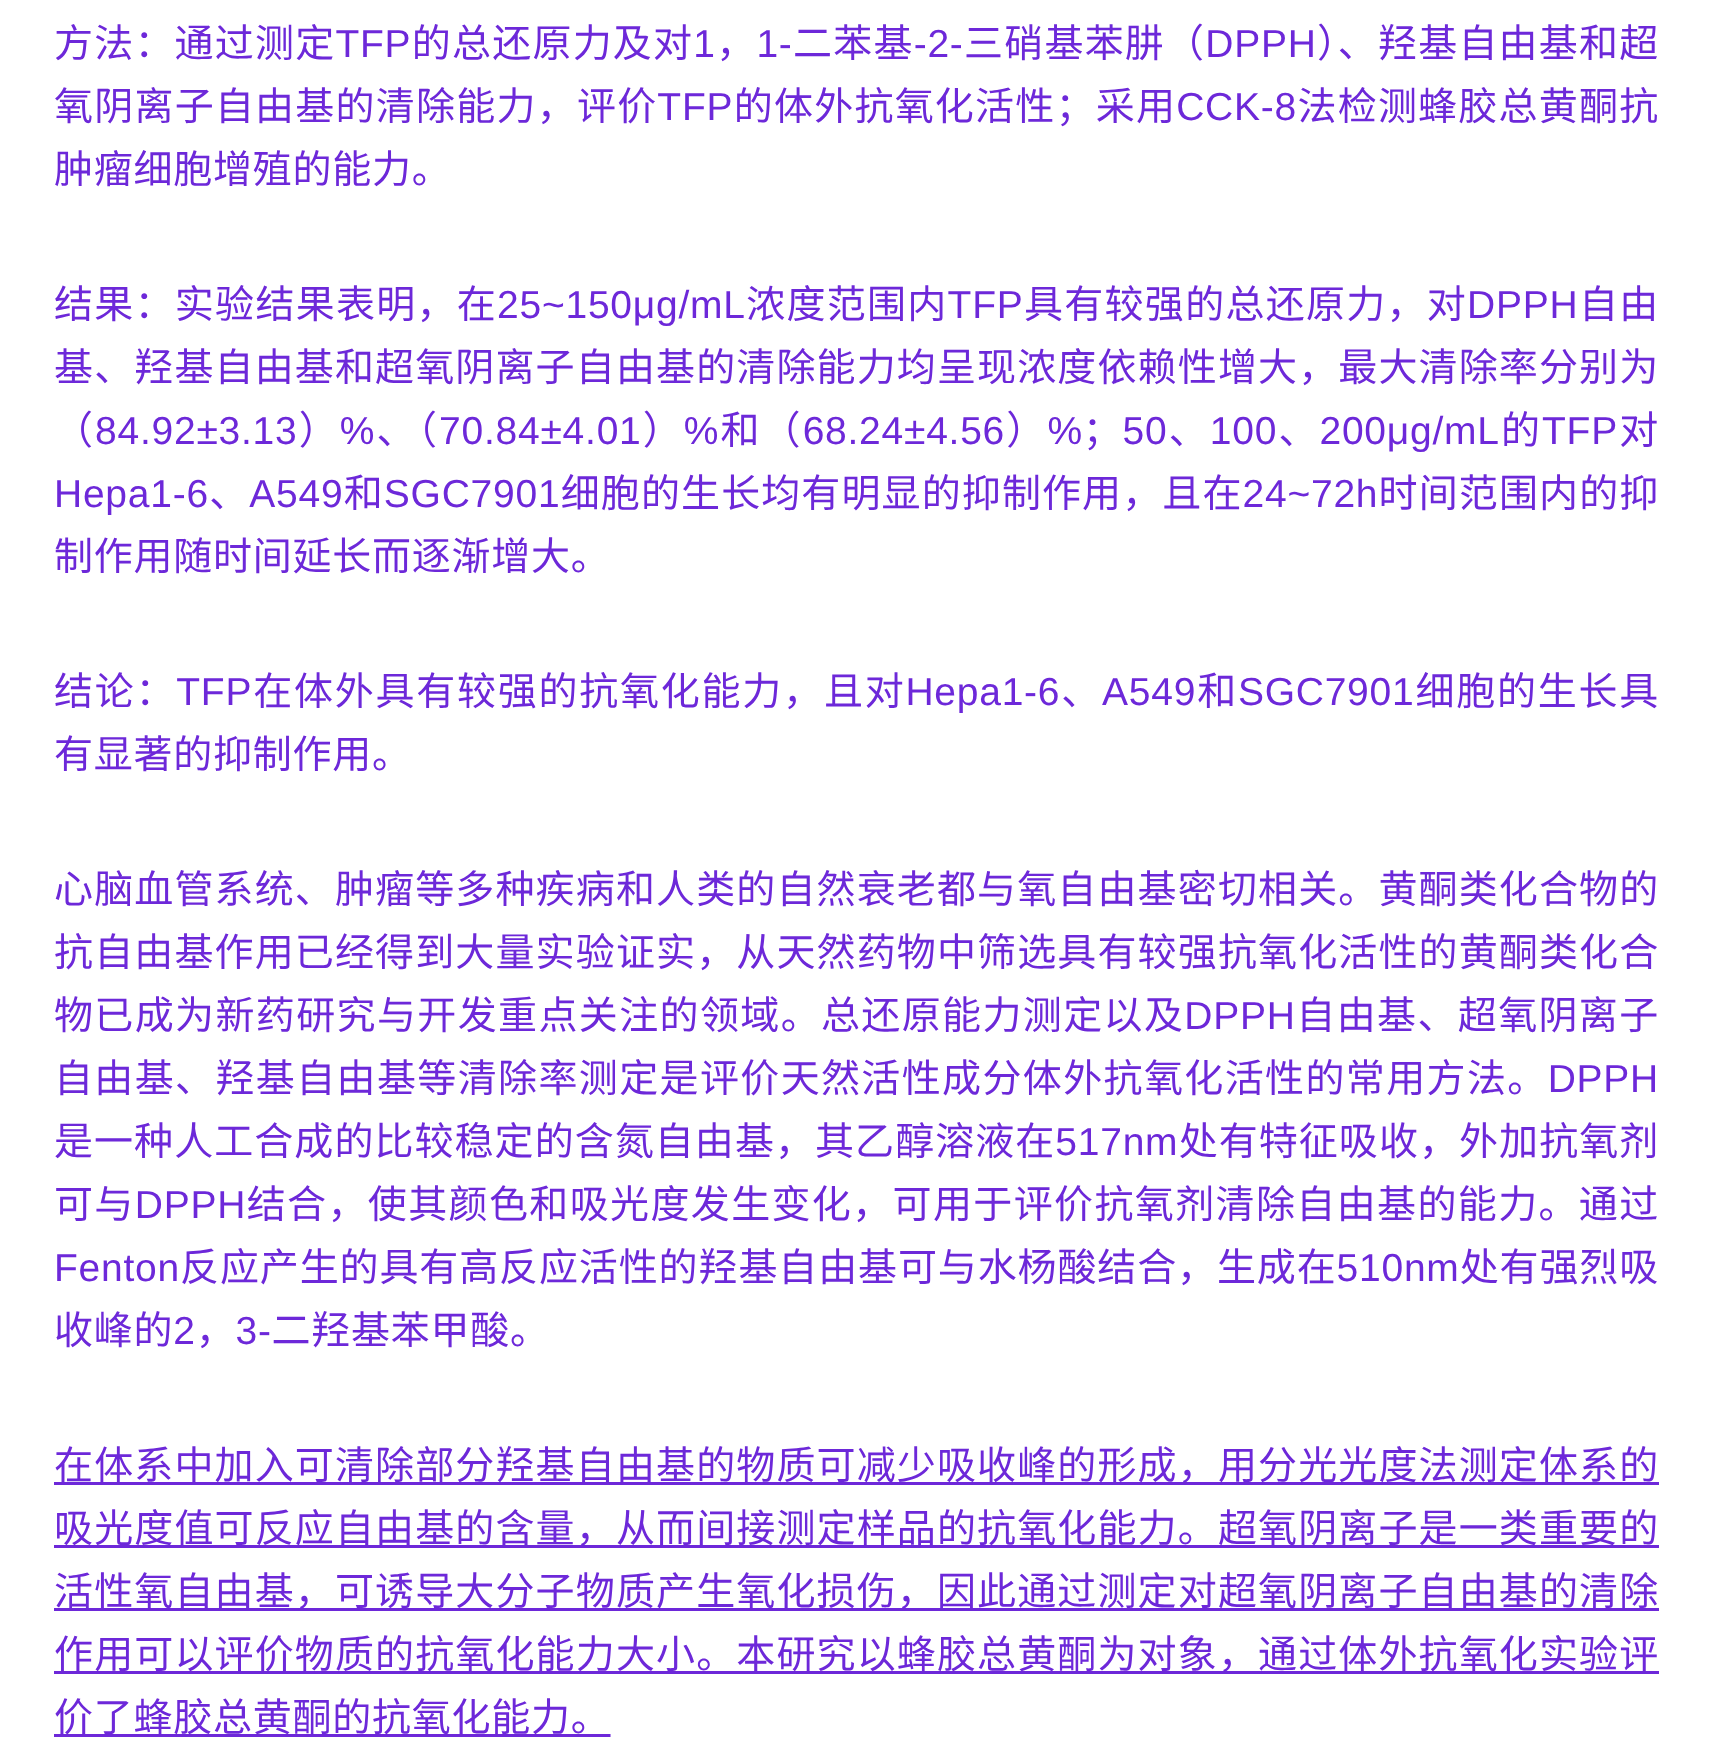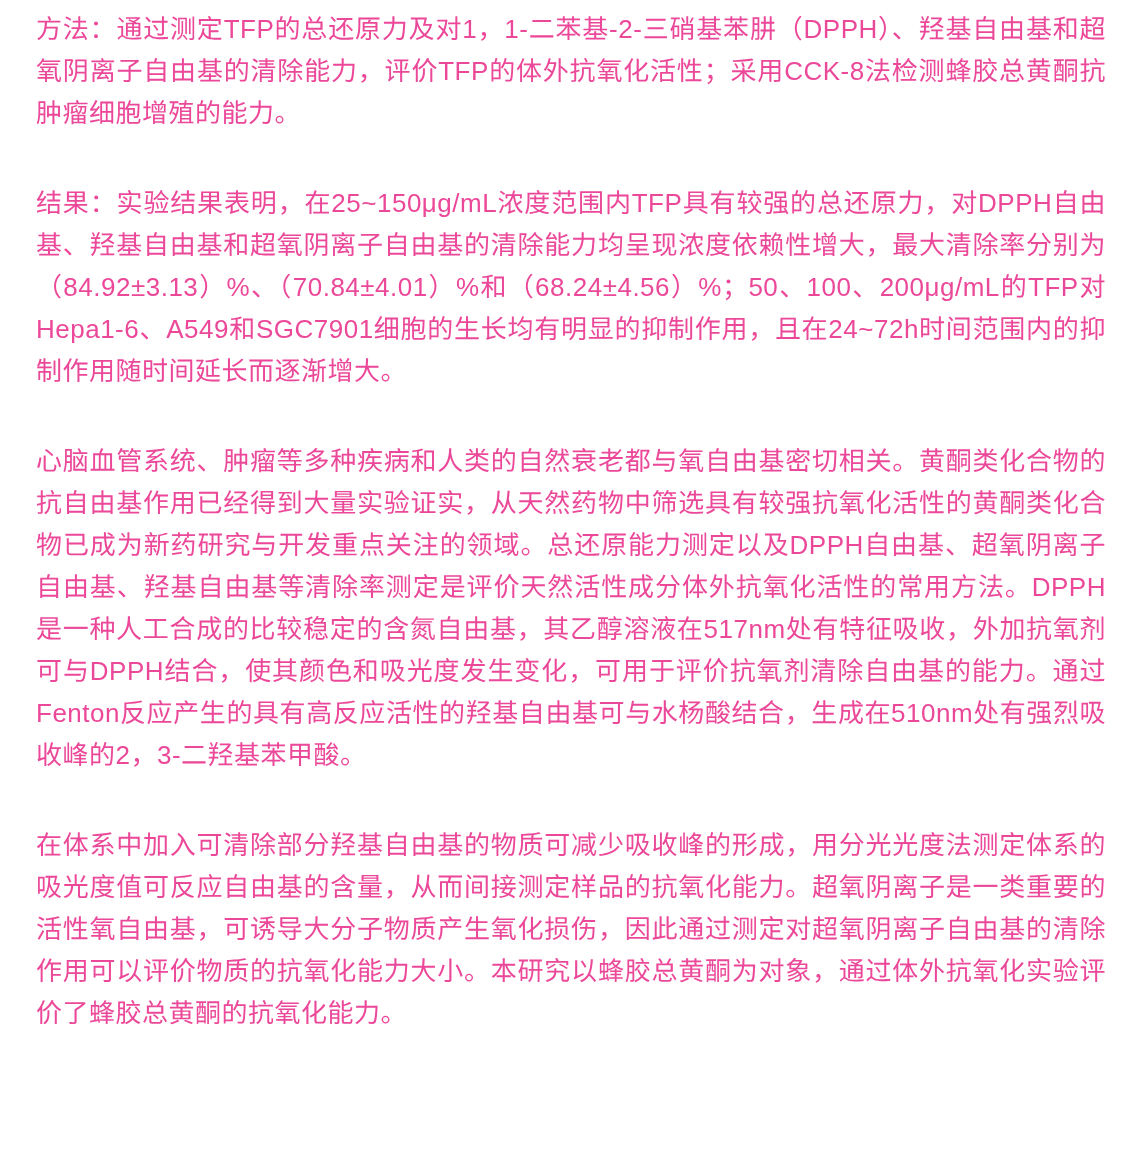--- a/index.html
+++ b/index.html
@@ -13,29 +13,30 @@
   }
   .doc {
     width: 1139px;
     min-height: 1175px;
     background: #ffffff;
     padding: 8px 33px 40px 36px;
   }
   .doc p {
     font-size: 26px;
     line-height: 42px;
-    color: #ec4899;
+    color: #6d28d9;
     text-align: justify;
     letter-spacing: 0.5px;
     margin: 0 0 48px 0;
     word-break: break-all;
   }
-  .doc p:last-child { margin-bottom: 0; }
+  .doc p:last-child { margin-bottom: 0; text-decoration: underline; }
 </style>
 </head>
 <body>
 
 <article class="doc">
   <p>方法：通过测定TFP的总还原力及对1，1-二苯基-2-三硝基苯肼（DPPH）、羟基自由基和超氧阴离子自由基的清除能力，评价TFP的体外抗氧化活性；采用CCK-8法检测蜂胶总黄酮抗肿瘤细胞增殖的能力。</p>
   <p>结果：实验结果表明，在25~150μg/mL浓度范围内TFP具有较强的总还原力，对DPPH自由基、羟基自由基和超氧阴离子自由基的清除能力均呈现浓度依赖性增大，最大清除率分别为（84.92±3.13）%、（70.84±4.01）%和（68.24±4.56）%；50、100、200μg/mL的TFP对Hepa1-6、A549和SGC7901细胞的生长均有明显的抑制作用，且在24~72h时间范围内的抑制作用随时间延长而逐渐增大。</p>
+  <p>结论：TFP在体外具有较强的抗氧化能力，且对Hepa1-6、A549和SGC7901细胞的生长具有显著的抑制作用。</p>
   <p>心脑血管系统、肿瘤等多种疾病和人类的自然衰老都与氧自由基密切相关。黄酮类化合物的抗自由基作用已经得到大量实验证实，从天然药物中筛选具有较强抗氧化活性的黄酮类化合物已成为新药研究与开发重点关注的领域。总还原能力测定以及DPPH自由基、超氧阴离子自由基、羟基自由基等清除率测定是评价天然活性成分体外抗氧化活性的常用方法。DPPH是一种人工合成的比较稳定的含氮自由基，其乙醇溶液在517nm处有特征吸收，外加抗氧剂可与DPPH结合，使其颜色和吸光度发生变化，可用于评价抗氧剂清除自由基的能力。通过Fenton反应产生的具有高反应活性的羟基自由基可与水杨酸结合，生成在510nm处有强烈吸收峰的2，3-二羟基苯甲酸。</p>
   <p>在体系中加入可清除部分羟基自由基的物质可减少吸收峰的形成，用分光光度法测定体系的吸光度值可反应自由基的含量，从而间接测定样品的抗氧化能力。超氧阴离子是一类重要的活性氧自由基，可诱导大分子物质产生氧化损伤，因此通过测定对超氧阴离子自由基的清除作用可以评价物质的抗氧化能力大小。本研究以蜂胶总黄酮为对象，通过体外抗氧化实验评价了蜂胶总黄酮的抗氧化能力。</p>
 </article>
 
 </body></html>

